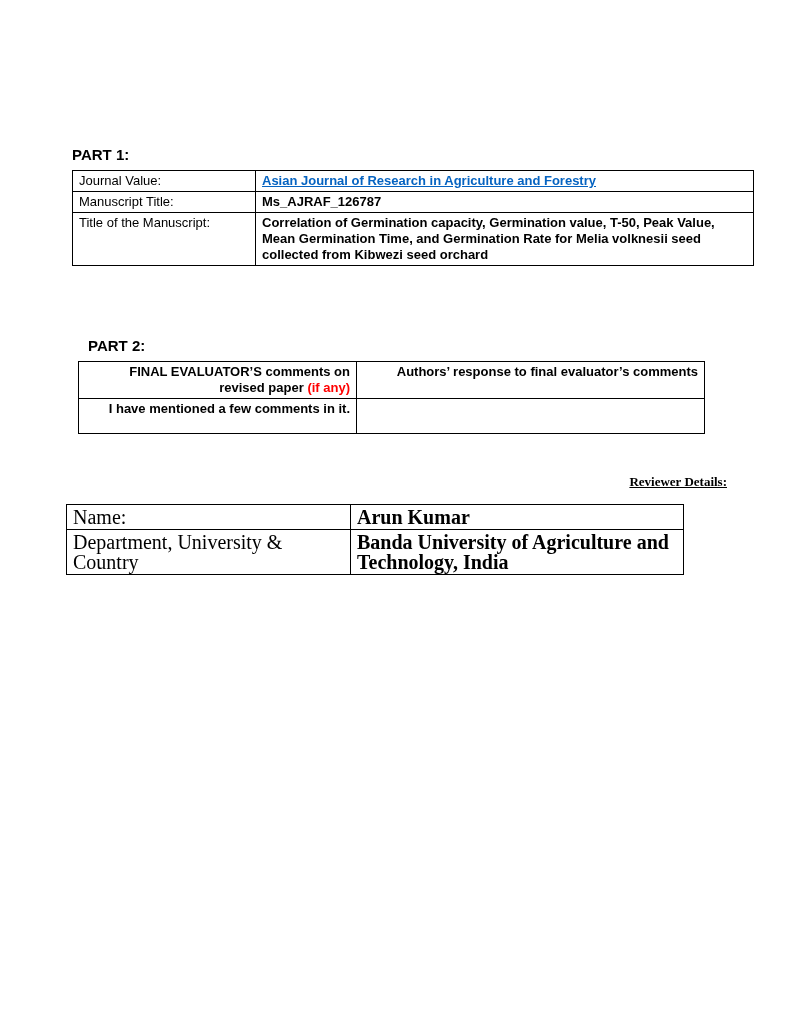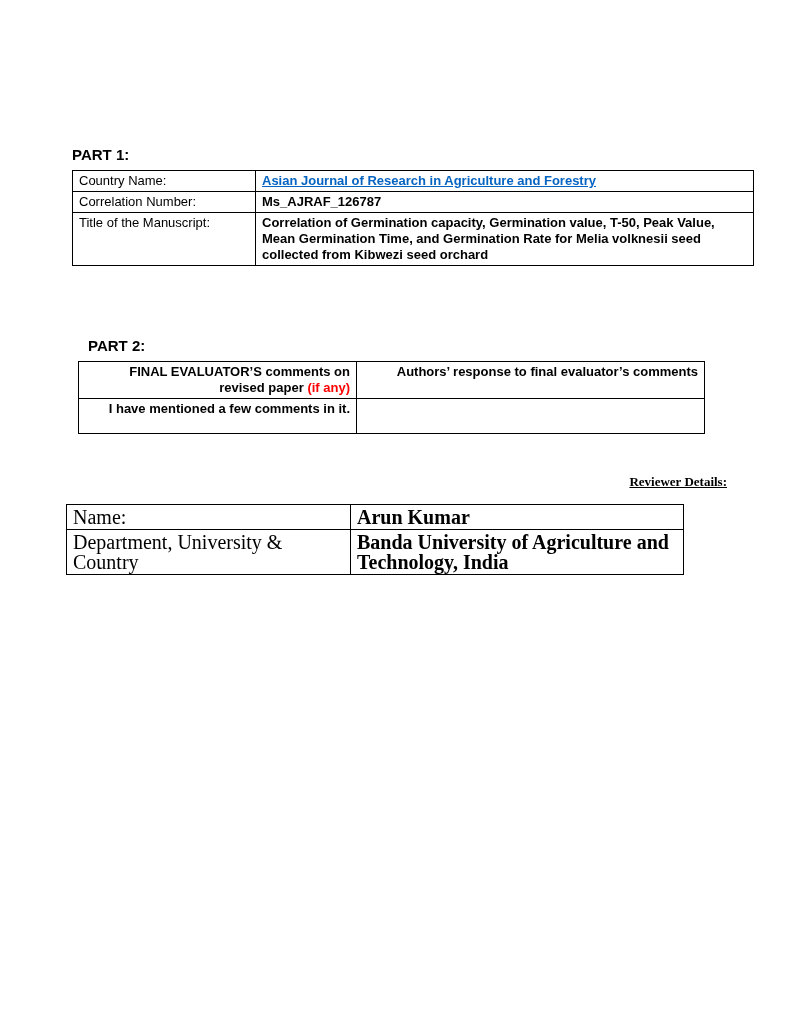--- a/index.html
+++ b/index.html
@@ -82,25 +82,25 @@
 </head>
 <body>
 
 <div class="page">
 
   <div class="h-part">PART 1:</div>
 
   <table class="t1">
     <tbody>
         <tr>
-      <td class="col-label">Country Name:</td>
+      <td class="col-label">Journal Value:</td>
       <td class="col-value"><a class="link" href="#">Asian Journal of Research in Agriculture and Forestry</a></td>
     </tr>
     <tr>
-      <td class="col-label">Correlation Number:</td>
+      <td class="col-label">Manuscript Title:</td>
       <td class="col-value">Ms_AJRAF_126787</td>
     </tr>
     <tr>
       <td class="col-label">Title of the Manuscript:</td>
       <td class="col-value">Correlation of Germination capacity, Germination value, T-50, Peak Value, Mean Germination Time, and Germination Rate for Melia volknesii seed collected from Kibwezi seed orchard</td>
     </tr>
   </tbody>
     </table>
 
   <div class="part2-block">

